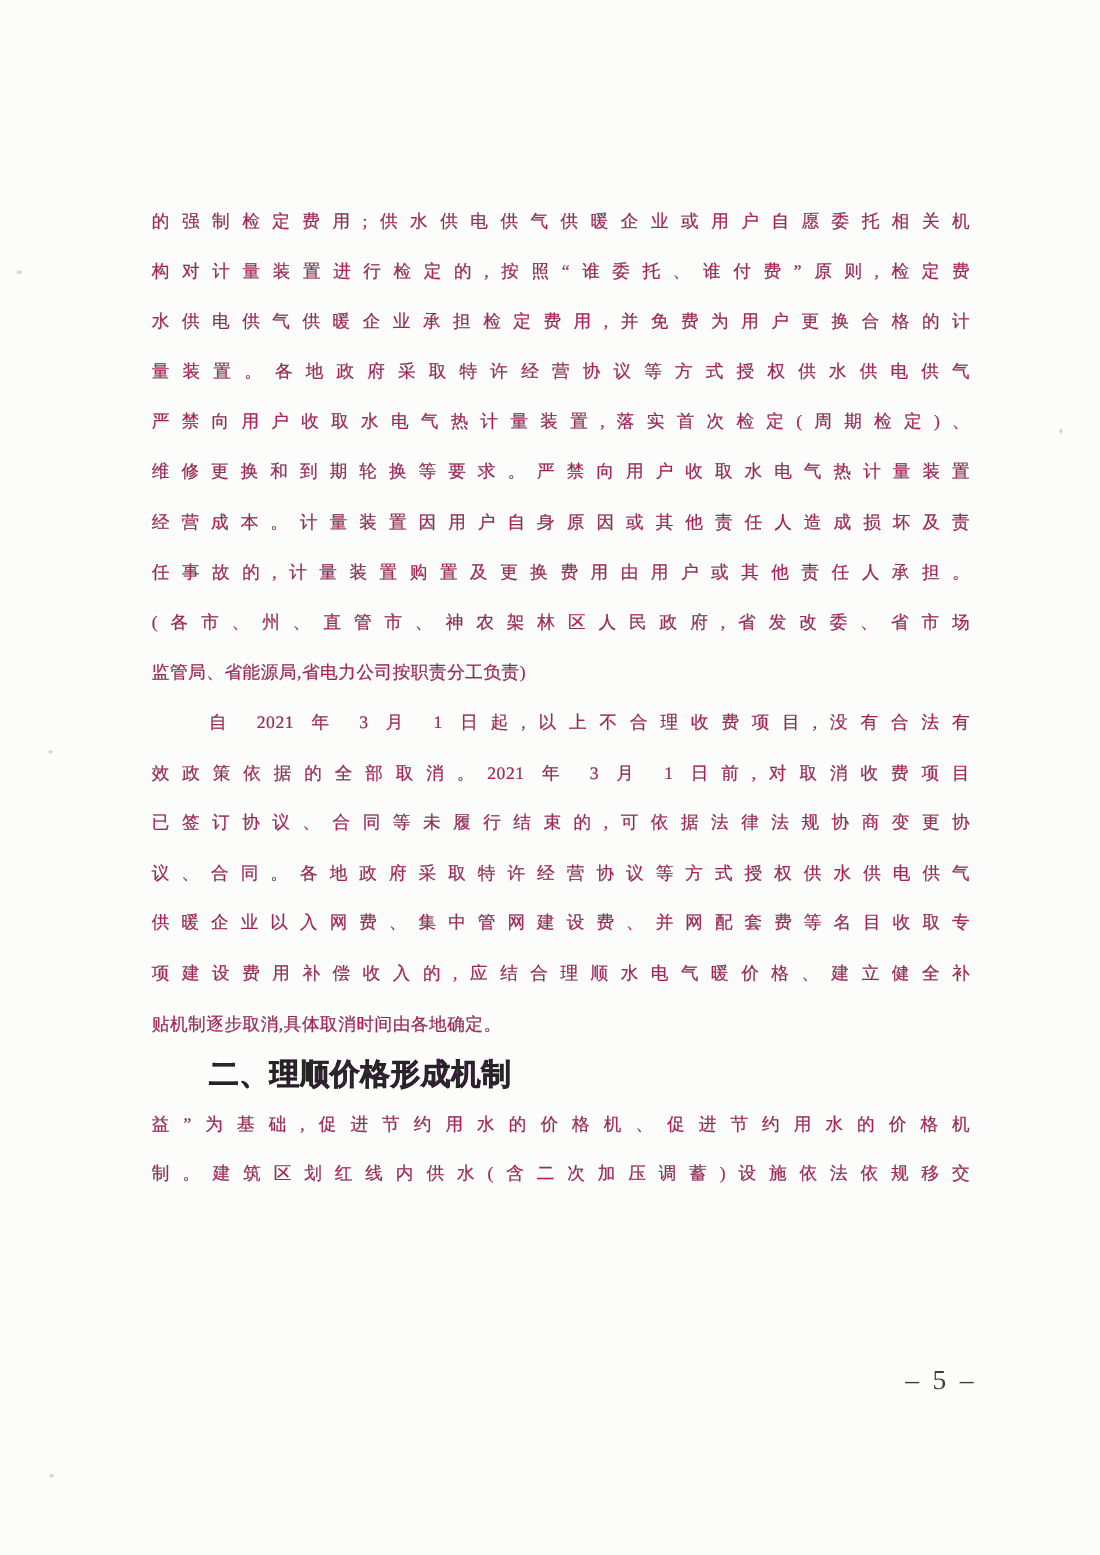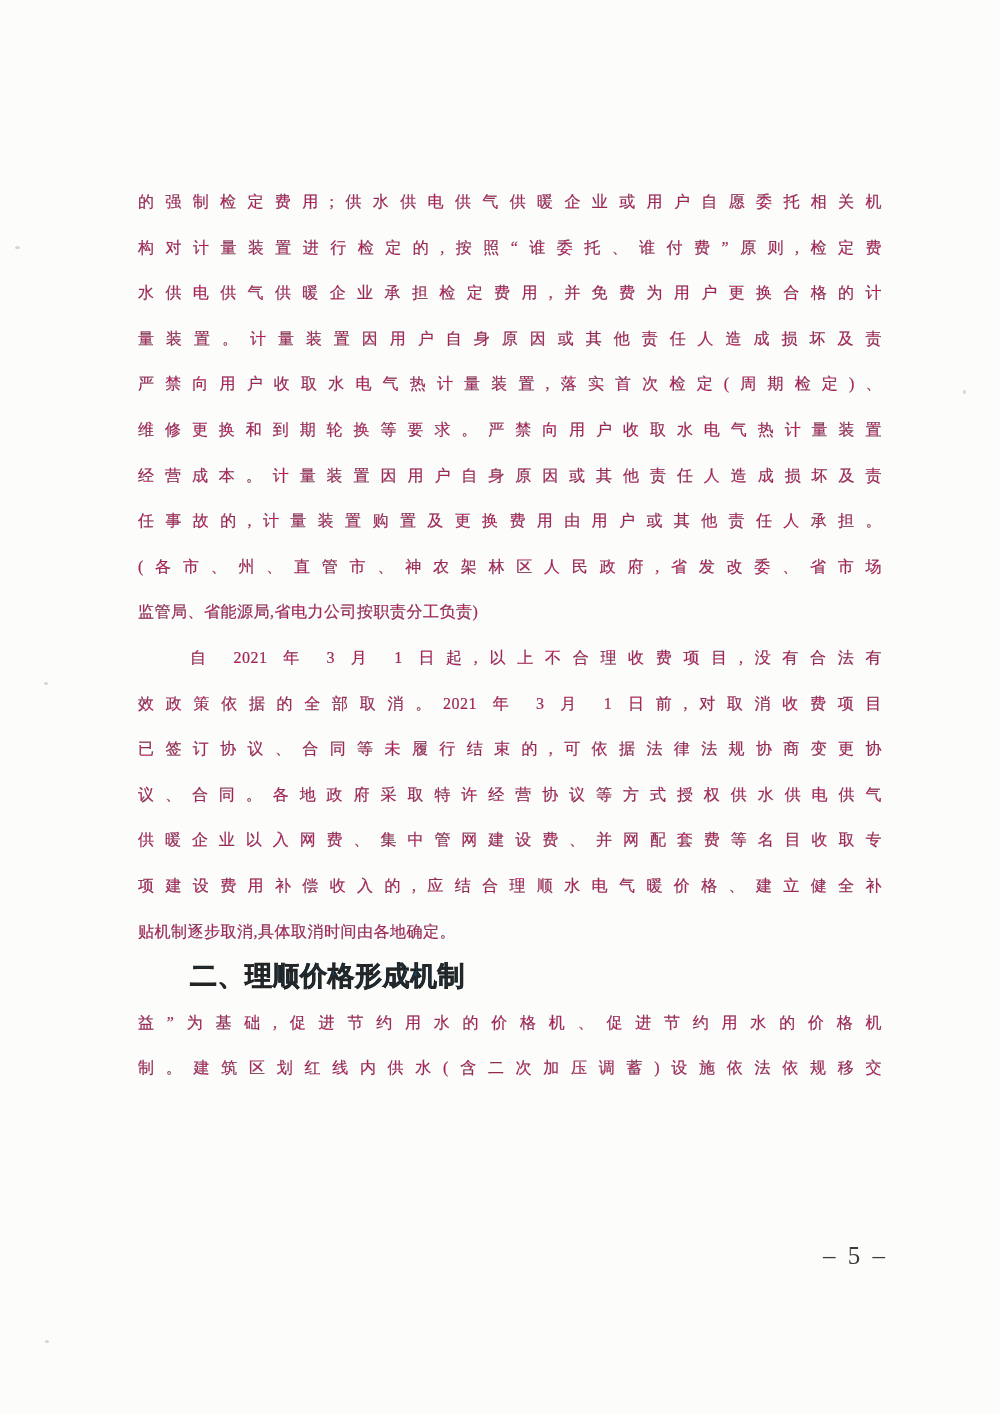--- a/index.html
+++ b/index.html
@@ -36,21 +36,21 @@
   .line.justify {
     text-align: justify;
     text-align-last: justify;
   }
   .line.indent {
     padding-left: 52px;
   }
   .line.heading {
     font-family: "Liberation Sans", "DejaVu Sans", sans-serif;
     font-weight: bold;
-    color: #0c4a6e;
+    color: #701a75;
     -webkit-text-stroke: 0.6px #232323;
     font-size: 27px;
   }
   .page-number {
     position: absolute;
     top: 1242px;
     right: 112px;
     font-size: 25px;
     letter-spacing: 3px;
     color: #3c3c3c;
@@ -72,21 +72,21 @@
 <div class="page">
   <div class="speck s1"></div>
   <div class="speck s2"></div>
   <div class="speck s3"></div>
   <div class="speck s4"></div>
 
   <div class="text-block">
       <div class="line justify">的强制检定费用;供水供电供气供暖企业或用户自愿委托相关机</div>
       <div class="line justify">构对计量装置进行检定的,按照“谁委托、谁付费”原则,检定费</div>
       <div class="line justify">水供电供气供暖企业承担检定费用,并免费为用户更换合格的计</div>
-      <div class="line justify">量装置。计量装置因用户自身原因或其他责任人造成损坏及责</div>
+      <div class="line justify">量装置。各地政府采取特许经营协议等方式授权供水供电供气</div>
       <div class="line justify">严禁向用户收取水电气热计量装置,落实首次检定(周期检定)、</div>
       <div class="line justify">维修更换和到期轮换等要求。严禁向用户收取水电气热计量装置</div>
       <div class="line justify">经营成本。计量装置因用户自身原因或其他责任人造成损坏及责</div>
       <div class="line justify">任事故的,计量装置购置及更换费用由用户或其他责任人承担。</div>
       <div class="line justify">(各市、州、直管市、神农架林区人民政府,省发改委、省市场</div>
       <div class="line">监管局、省能源局,省电力公司按职责分工负责)</div>
       <div class="line justify indent">自 2021 年 3 月 1 日起,以上不合理收费项目,没有合法有</div>
       <div class="line justify">效政策依据的全部取消。2021 年 3 月 1 日前,对取消收费项目</div>
       <div class="line justify">已签订协议、合同等未履行结束的,可依据法律法规协商变更协</div>
       <div class="line justify">议、合同。各地政府采取特许经营协议等方式授权供水供电供气</div>

